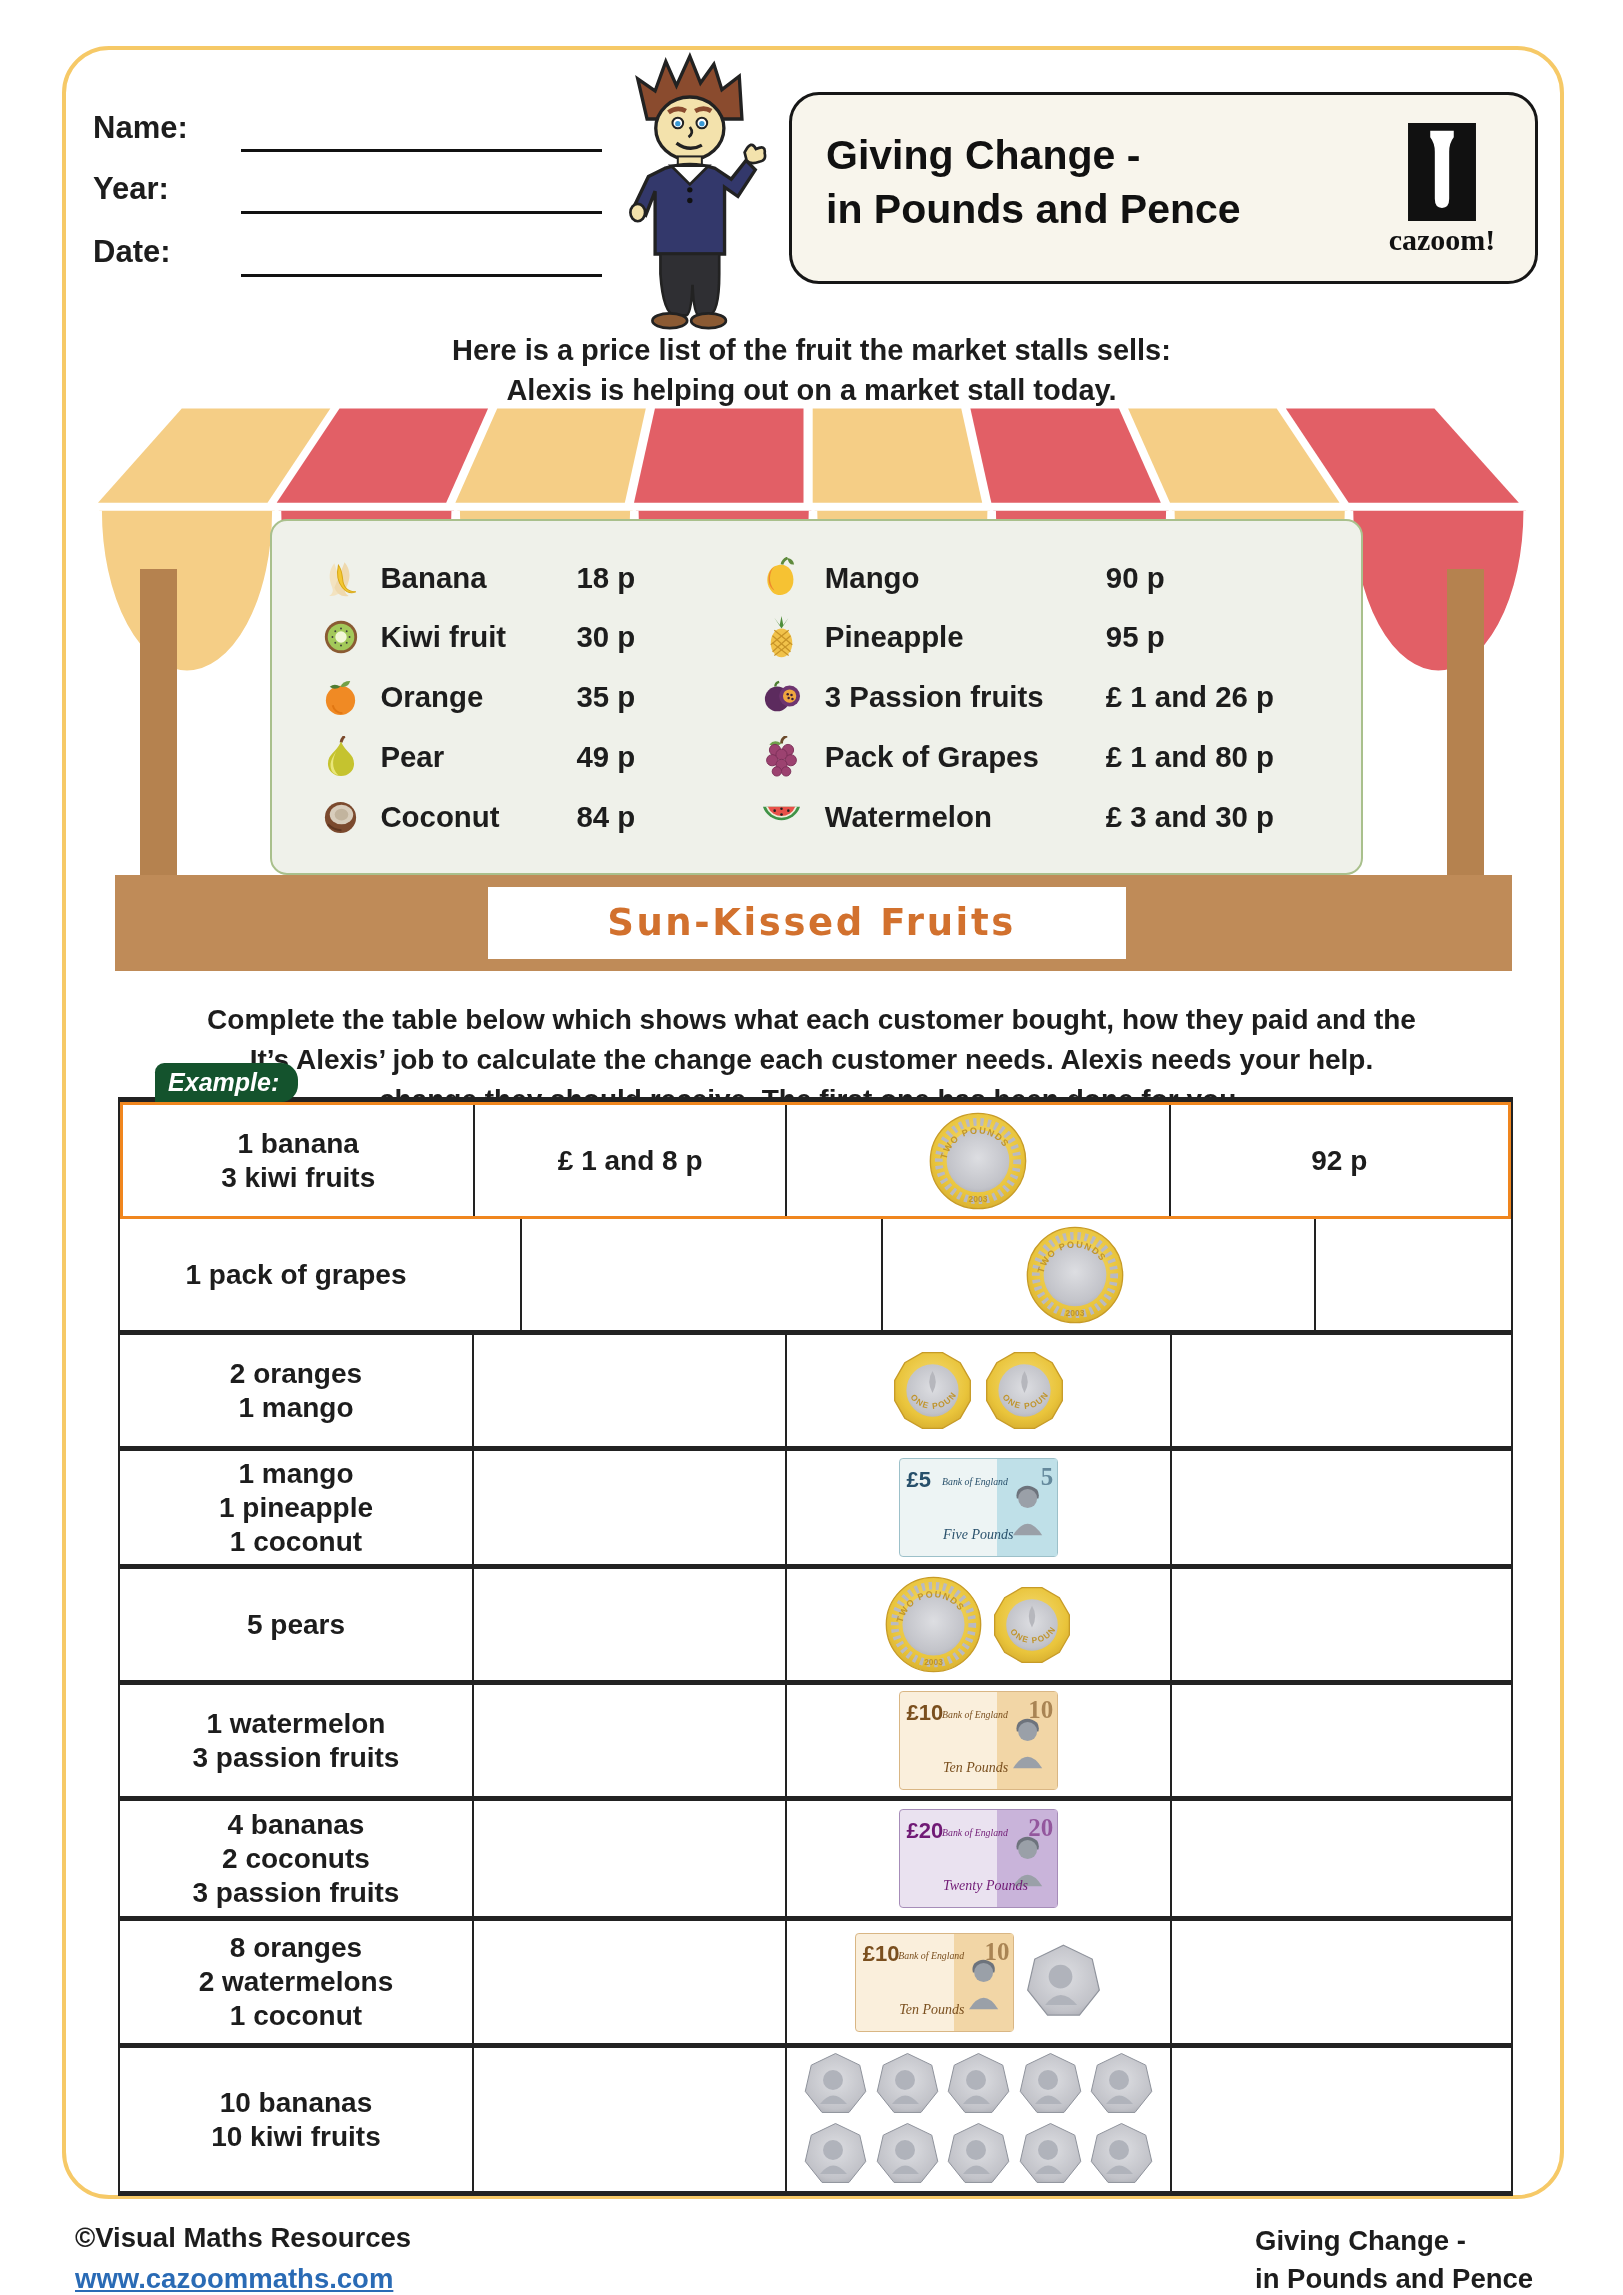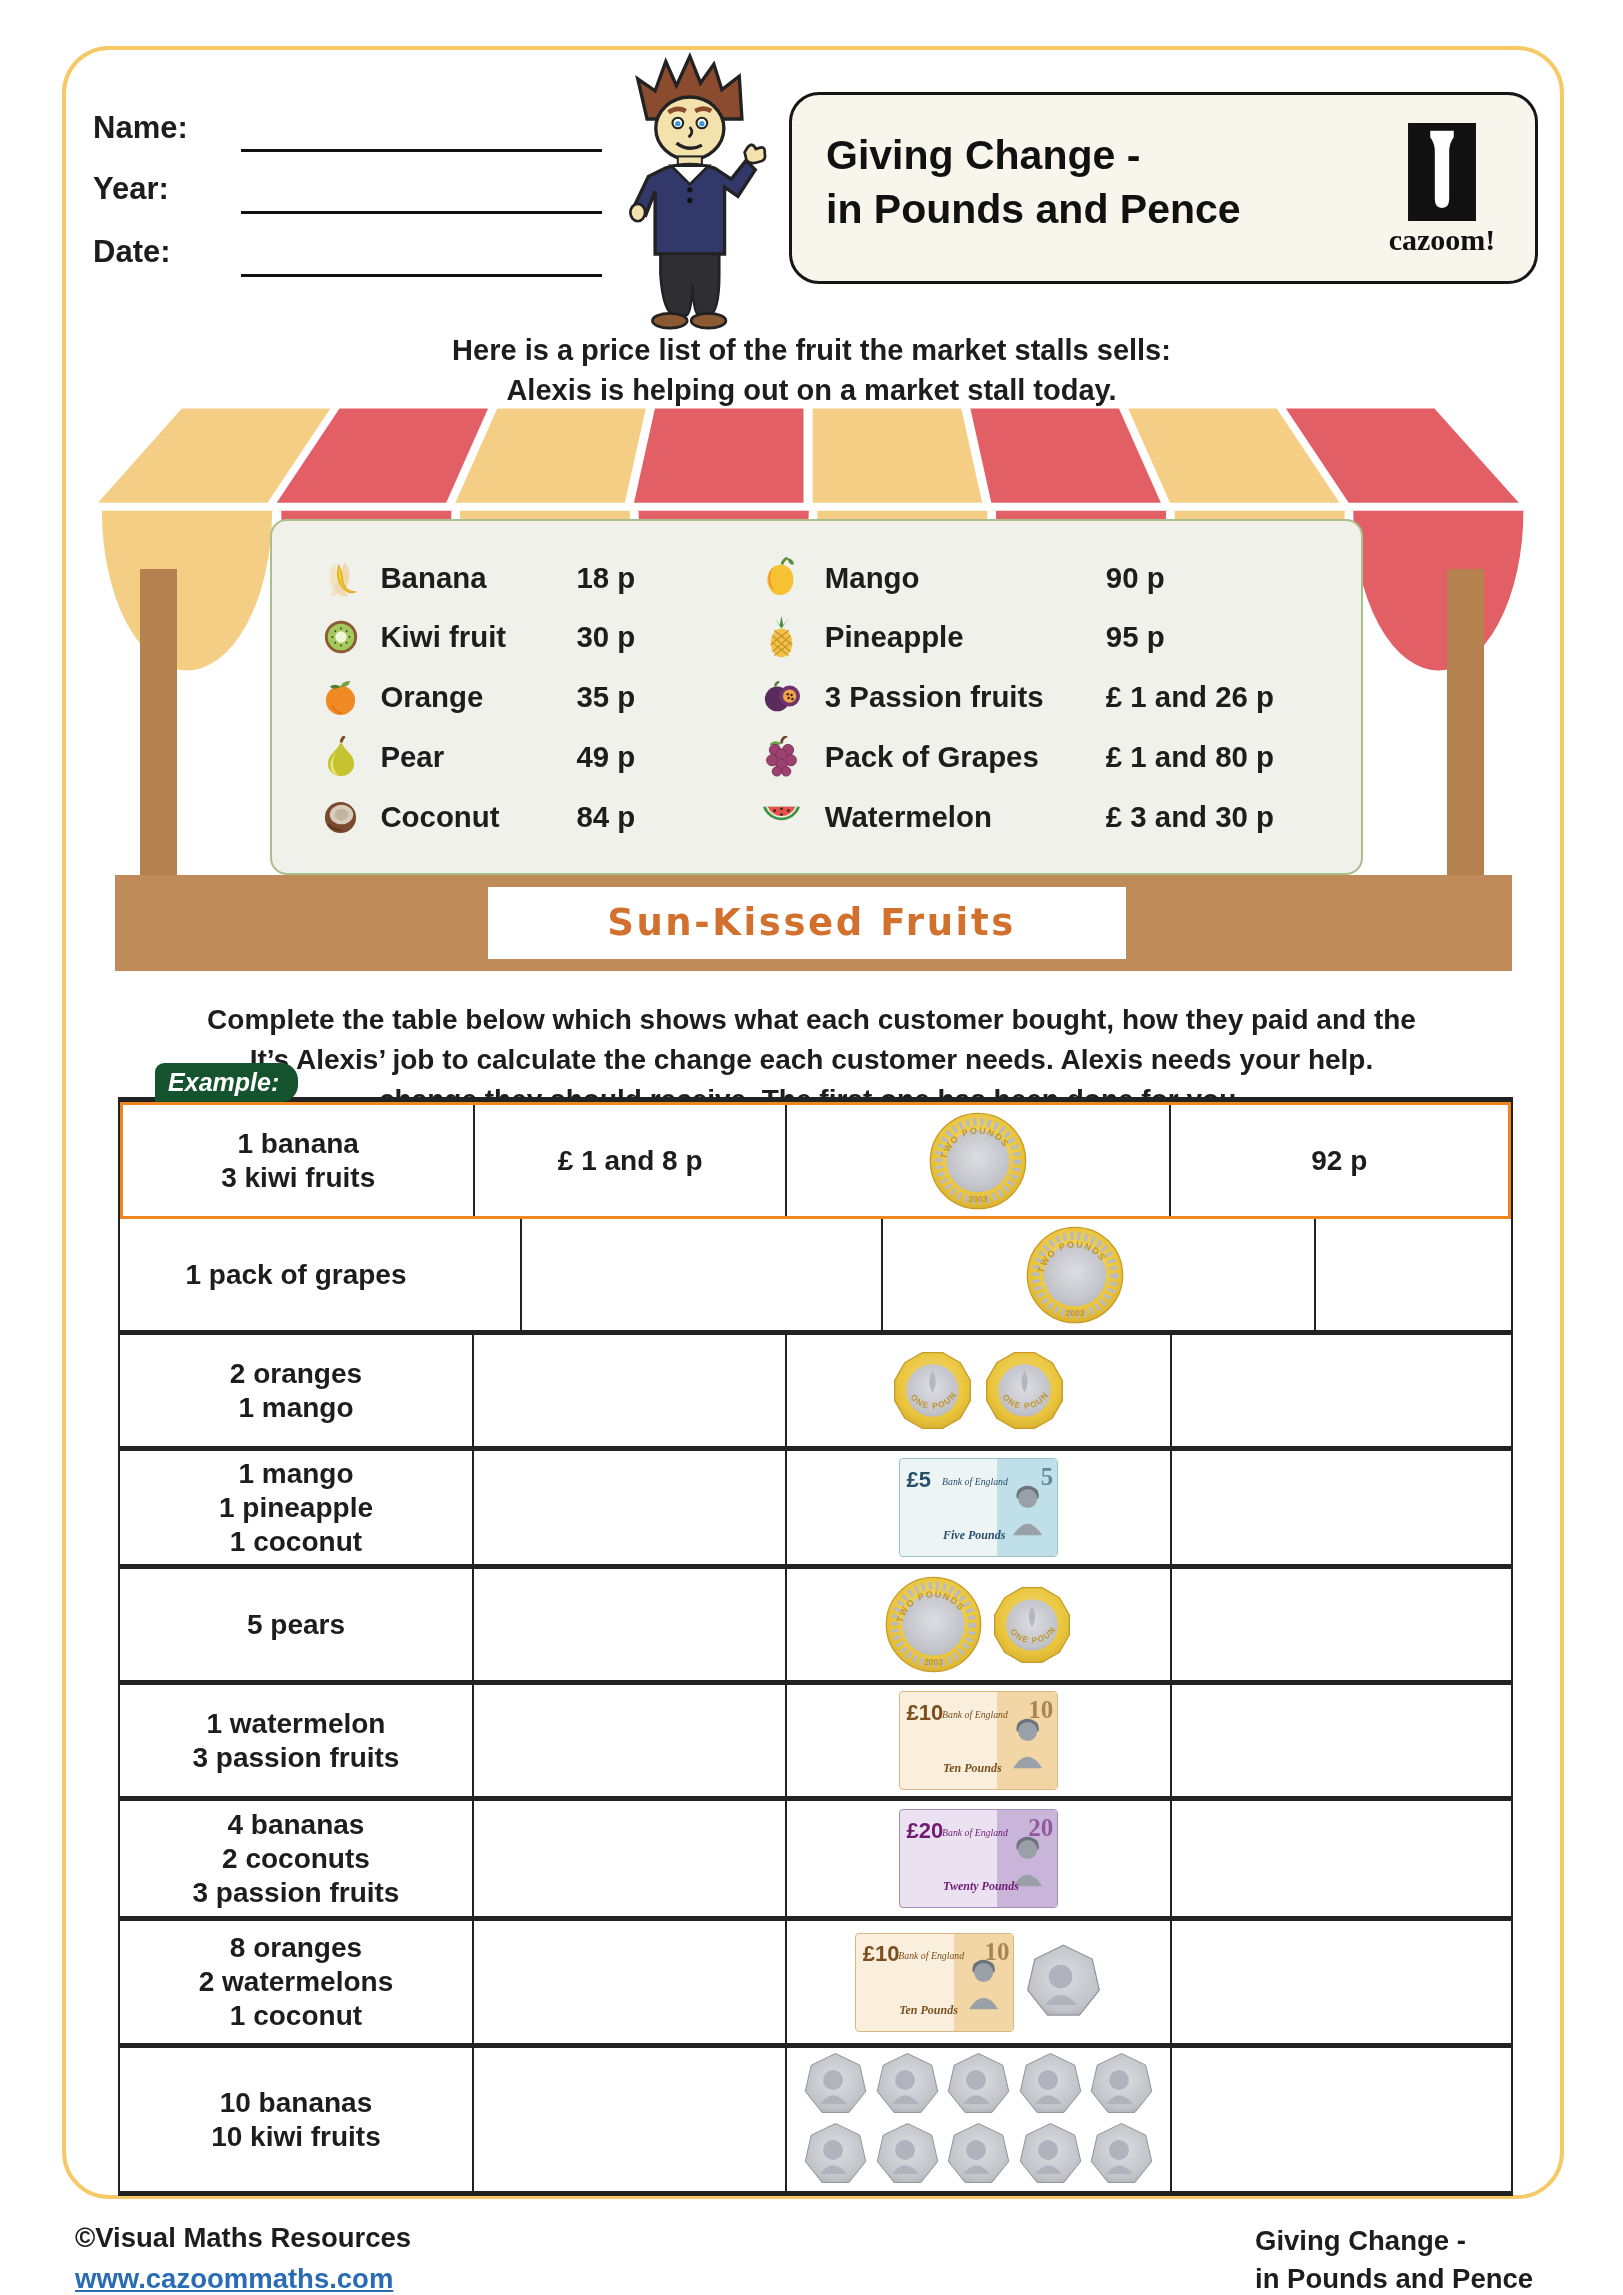--- a/index.html
+++ b/index.html
@@ -62,21 +62,21 @@
                font-style:italic;font-size:25px;padding:4.6px 18.3px 5.9px 13px;
                border-radius:9.2px 17px 17px 0;margin-left:36px;}
   .h170{height:111px;} .h172{height:113px;} .h176{height:115px;} .h186{height:122px;} .h218{height:143px;}
   .paid-stack{display:flex;flex-direction:column;gap:3.9px;align-items:center;}
   .paid-line{display:flex;gap:6.5px;}
   .note{position:relative;width:157px;height:97px;border-radius:3.9px;font-family:"Liberation Serif",serif;}
   .note .side{position:absolute;right:0;top:0;bottom:0;width:38%;display:flex;align-items:center;justify-content:center;}
   .note .denom{position:absolute;top:3.9px;left:6.5px;font-size:22px;font-weight:bold;font-family:"Liberation Sans",sans-serif;}
   .note .bank{position:absolute;top:5.9px;left:42px;font-style:italic;font-size:9.8px;white-space:nowrap;font-weight:normal;}
   .note .big{position:absolute;top:1.3px;right:3.9px;font-size:25px;font-weight:bold;opacity:.6;}
-  .note .script{position:absolute;bottom:3.9px;left:43px;font-style:italic;font-size:12px;font-weight:bold;}
+  .note .script{position:absolute;bottom:3.9px;left:43px;font-style:italic;font-size:14px;font-weight:normal;}
   .note5{background:#EDF4F4;border:1.3px solid #9CC0C9;color:#28506B;}
   .note5 .side{background:#BFE0E8;}
   .note10{background:#FAEFDC;border:1.3px solid #D9B684;color:#7A4F1E;}
   .note10 .side{background:#F2D6A6;}
   .note20{background:#EAE2F0;border:1.3px solid #A68CB8;color:#701a75;}
   .note20 .side{background:#C9B4DA;}
 
   
   .footer-left{position:absolute;left:75px;top:2222px;font-size:27.5px;}
   .footer-link{display:block;margin-top:9.2px;color:#2A6BB5;text-decoration:underline;}

